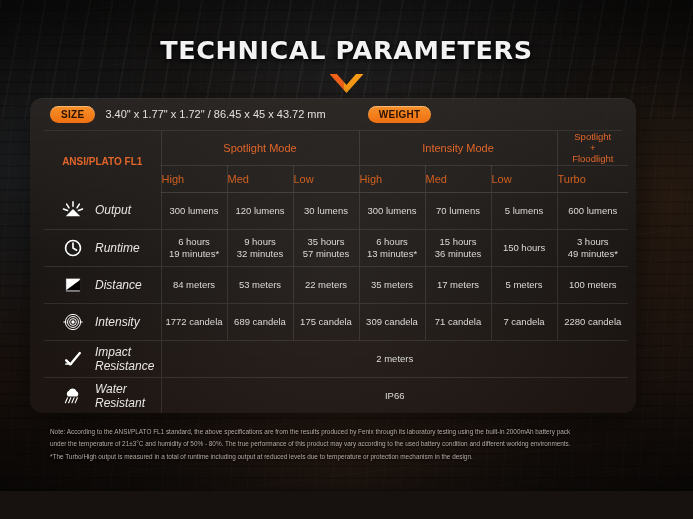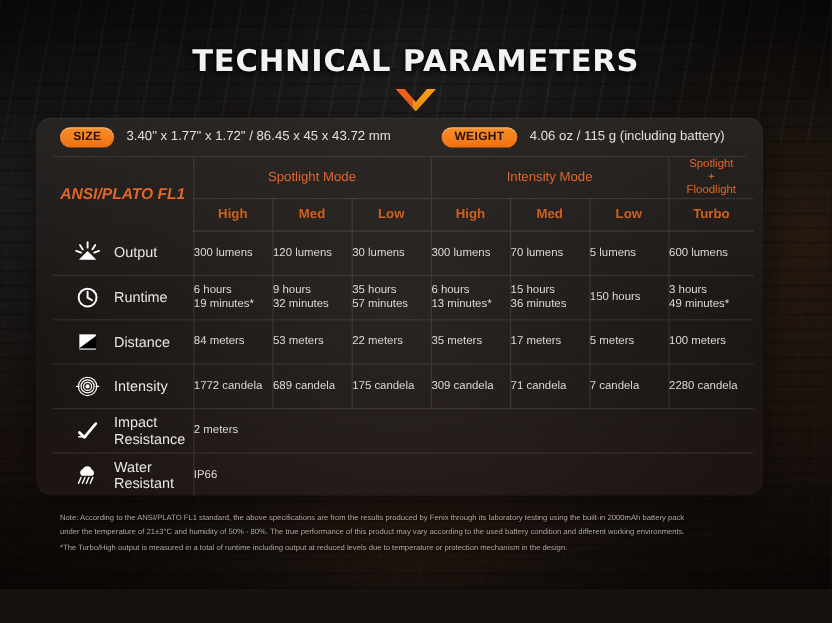--- a/index.html
+++ b/index.html
@@ -110,42 +110,43 @@
     color: #e2662a;
     font-size: 11px;
     text-align: center;
     height: 34px;
     vertical-align: middle;
     border-left: 1px solid rgba(255,255,255,0.10);
     border-bottom: 1px solid rgba(255,255,255,0.10);
   }
   .hgroup.two { font-size: 9.5px; line-height: 11px; }
   .rowlabel-ansi {
-    color: #e2662a; font-size: 13px; font-weight: bold;
-    text-align: center; vertical-align: middle; font-style: italic;
+    color: #e2662a; font-size: 10px; font-weight: bold;
+    text-align: center; vertical-align: middle;
   }
   .hsub {
-    color: #d1601f; font-size: 11px; font-weight: bold;
-    text-align: center; height: 27px; vertical-align: middle;
+    color: #d1601f; font-size: 11px; font-weight: normal;
+    text-align: left; height: 27px; vertical-align: middle;
     border-left: 1px solid rgba(255,255,255,0.10);
     border-bottom: 1px solid rgba(255,255,255,0.13);
   }
 
   .rlabel {
     height: 37px;
     vertical-align: middle;
     border-bottom: 1px solid rgba(255,255,255,0.10);
   }
   .rlabel-inner { display: flex; align-items: center; padding-left: 18px; }
-  .rlabel-text { color: #e9e7e5; font-size: 12px; margin-left: 11px; }
+  .rlabel-text { color: #e9e7e5; font-size: 12px; margin-left: 11px; font-style: italic; }
   .ic { width: 22px; height: 20px; flex: 0 0 22px; display: block; }
 
   .cell {
     height: 37px;
     vertical-align: middle;
+    text-align: center;
     color: #dcdad7;
     font-size: 9.5px;
     line-height: 11px;
     border-left: 1px solid rgba(255,255,255,0.10);
     border-bottom: 1px solid rgba(255,255,255,0.10);
     margin-left: 16px;
   }
   .cell.tall { line-height: 11.5px; }
   .cell.noborder-b { border-bottom: none; }
   .rlabel.noborder-b { border-bottom: none; }
@@ -175,21 +176,20 @@
     <div class="chevron"></div>
   </div>
 
   <div class="panel">
 
     <div class="sw-row">
       <span class="pill">SIZE</span>
       <span class="sw-val">3.40" x 1.77" x 1.72" / 86.45 x 45 x 43.72 mm</span>
       <span class="sw-gap"></span>
       <span class="pill">WEIGHT</span>
-      <span class="sw-val">4.06 oz / 115 g (including battery)</span>
     </div>
 
     <table class="spec">
       <colgroup>
         <col class="col-label">
           <col class="col-d">
           <col class="col-d">
           <col class="col-d">
         <col class="col-d">
           <col class="col-d">

